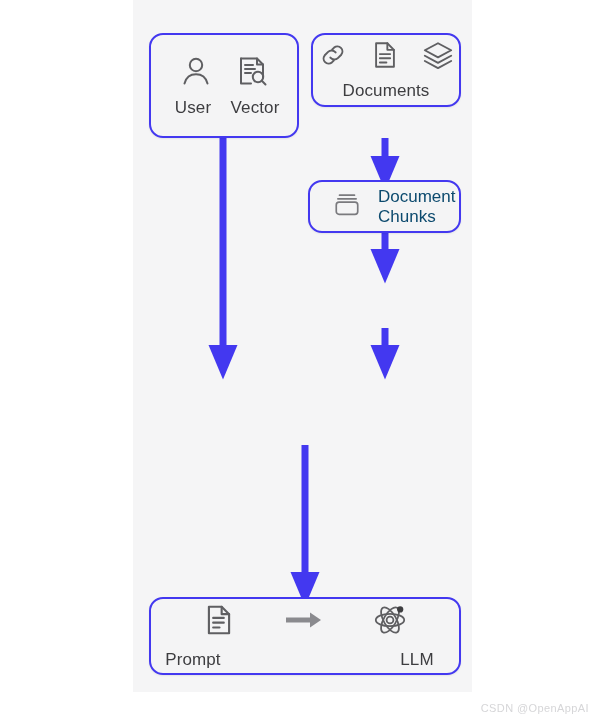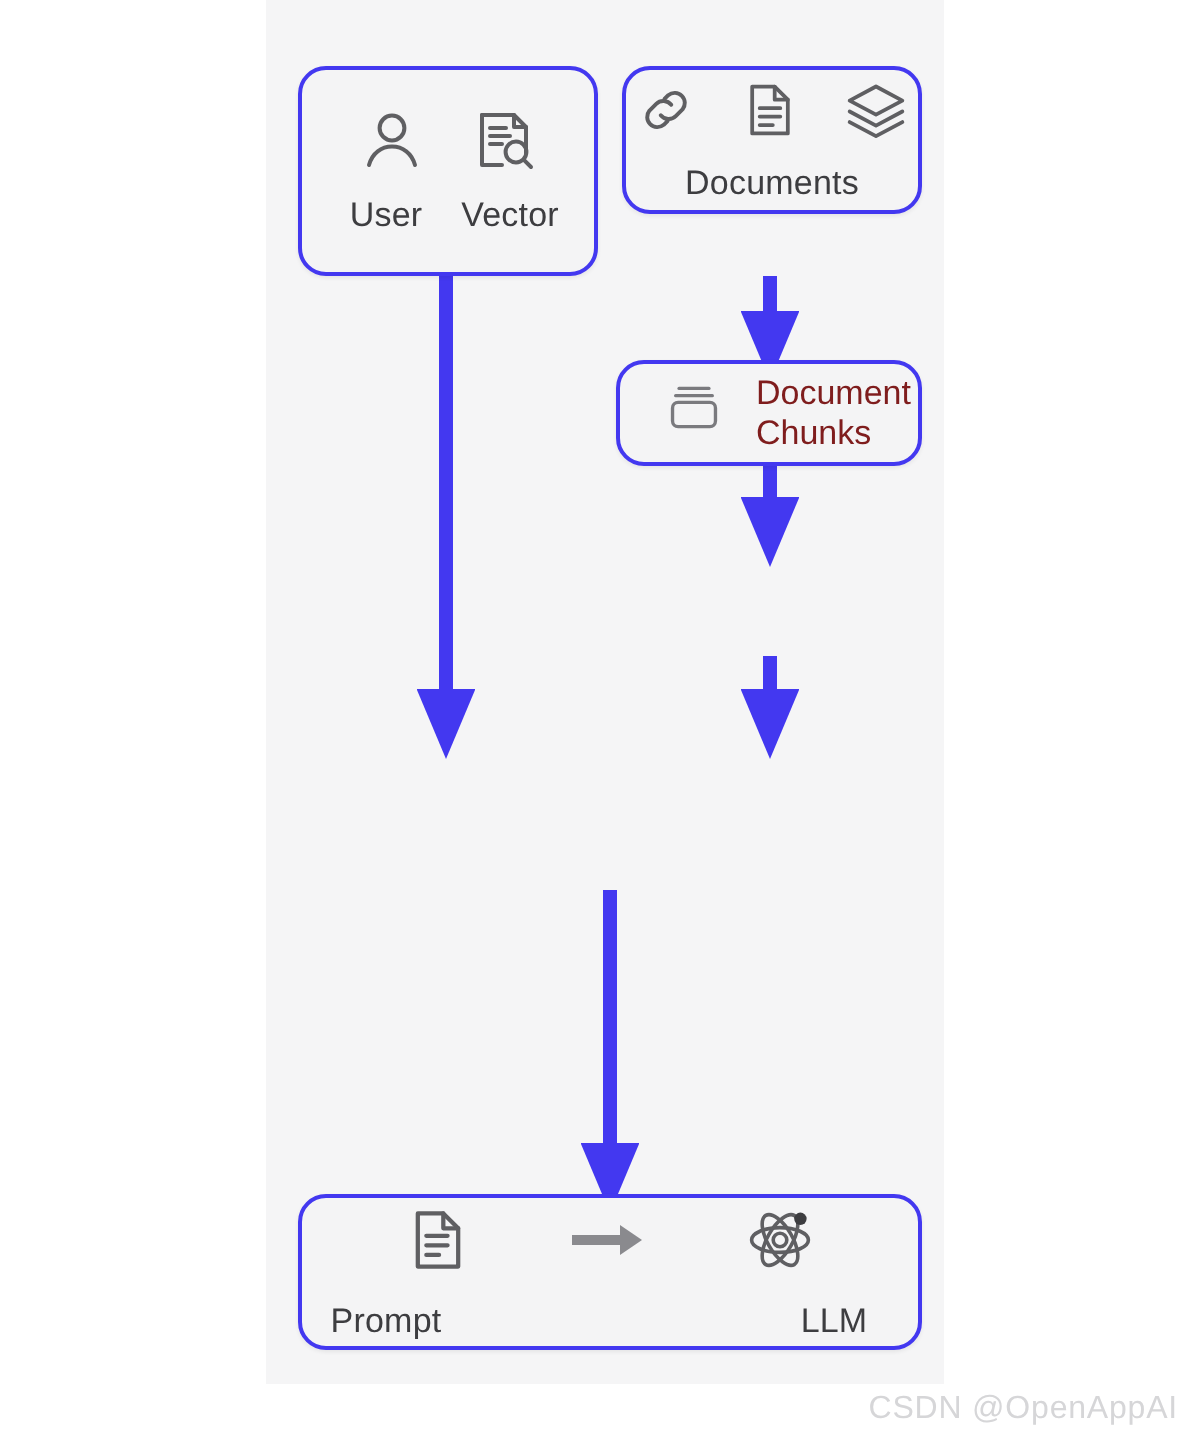--- a/index.html
+++ b/index.html
@@ -75,38 +75,38 @@
     flex-direction: row;
     align-items: center;
     justify-content: flex-start;
   }
   .inline-icon {
     margin-left: 22px;
     margin-right: 16px;
     flex: 0 0 auto;
   }
   .inline-label {
-    color: #7f1d1d;
+    color: #0c4a6e;
     font-size: 17px;
     line-height: 1.16;
     white-space: pre-line;
   }
   .arrow-layer {
     position: absolute;
     left: 0; top: 0;
     width: 597px;
     height: 722px;
     pointer-events: none;
   }
   .watermark {
     position: absolute;
     right: 8px;
     bottom: 8px;
     color: #d6d6d8;
-    font-size: 16px;
+    font-size: 11px;
     letter-spacing: 0.4px;
     white-space: nowrap;
   }
   
   #node-user-query   { left: 149px; top: 33px;  width: 150px; height: 105px; }
   #node-documents    { left: 311px; top: 33px;  width: 150px; height: 74px; }
   #node-doc-chunks   { left: 308px; top: 180px; width: 153px; height: 53px; }
   #node-vector-db    { left: 308px; top: 273px; width: 153px; height: 55px; }
   #node-related      { left: 149px; top: 370px; width: 312px; height: 75px; }
   #node-prompt-llm   { left: 149px; top: 597px; width: 312px; height: 78px; }

